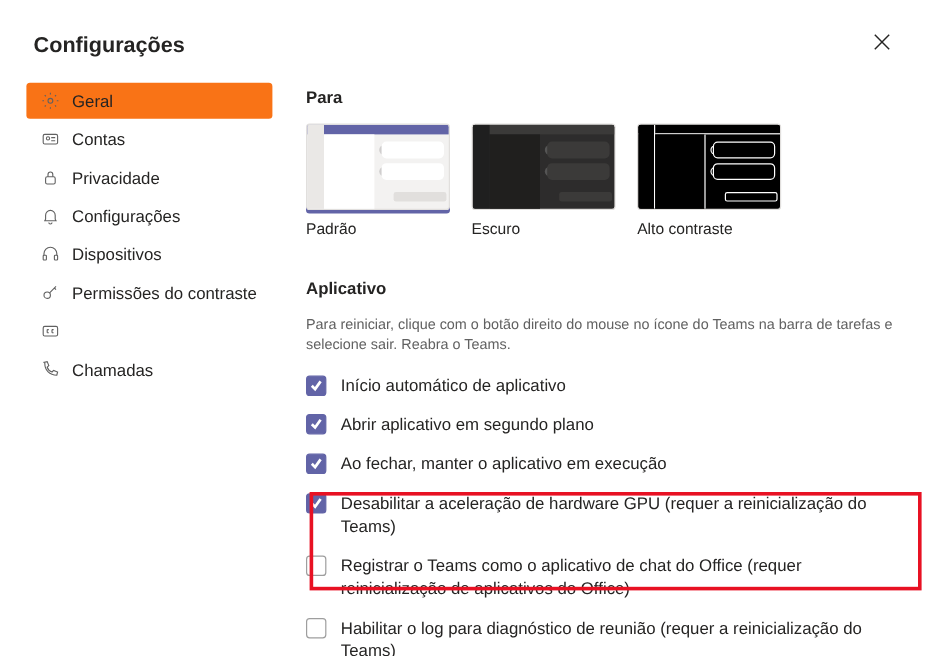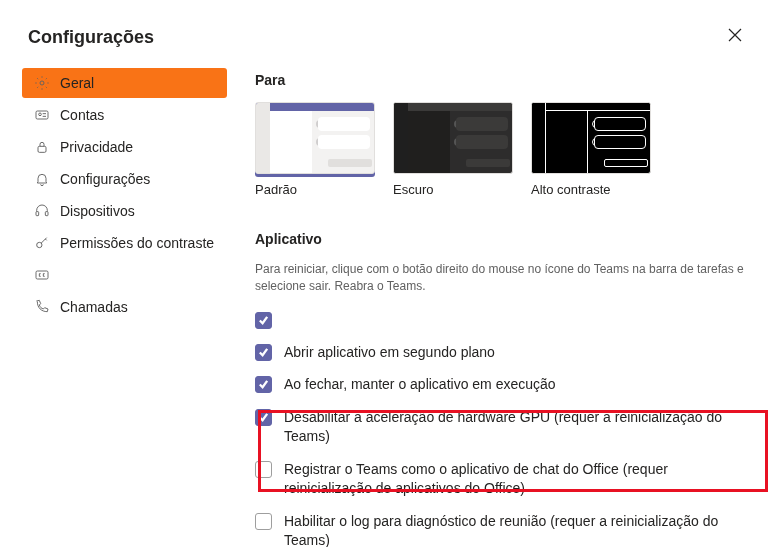--- a/index.html
+++ b/index.html
@@ -306,20 +306,21 @@
     <div class="app-section">
       <div class="section-title">Aplicativo</div>
       <div class="hint">Para reiniciar, clique com o botão direito do mouse no ícone do Teams na barra de tarefas e selecione sair. Reabra o Teams.</div>
 
       <div class="checkbox-row">
         <div class="checkbox checked">
             <svg viewBox="0 0 12 12">
               <path d="M2 6l3 3 5-7"></path>
             </svg>
           </div>
+        <span>Início automático de aplicativo</span>
       </div>
       <div class="checkbox-row">
         <div class="checkbox checked">
             <svg viewBox="0 0 12 12">
               <path d="M2 6l3 3 5-7"></path>
             </svg>
           </div>
         <span>Abrir aplicativo em segundo plano</span>
       </div>
       <div class="checkbox-row">

